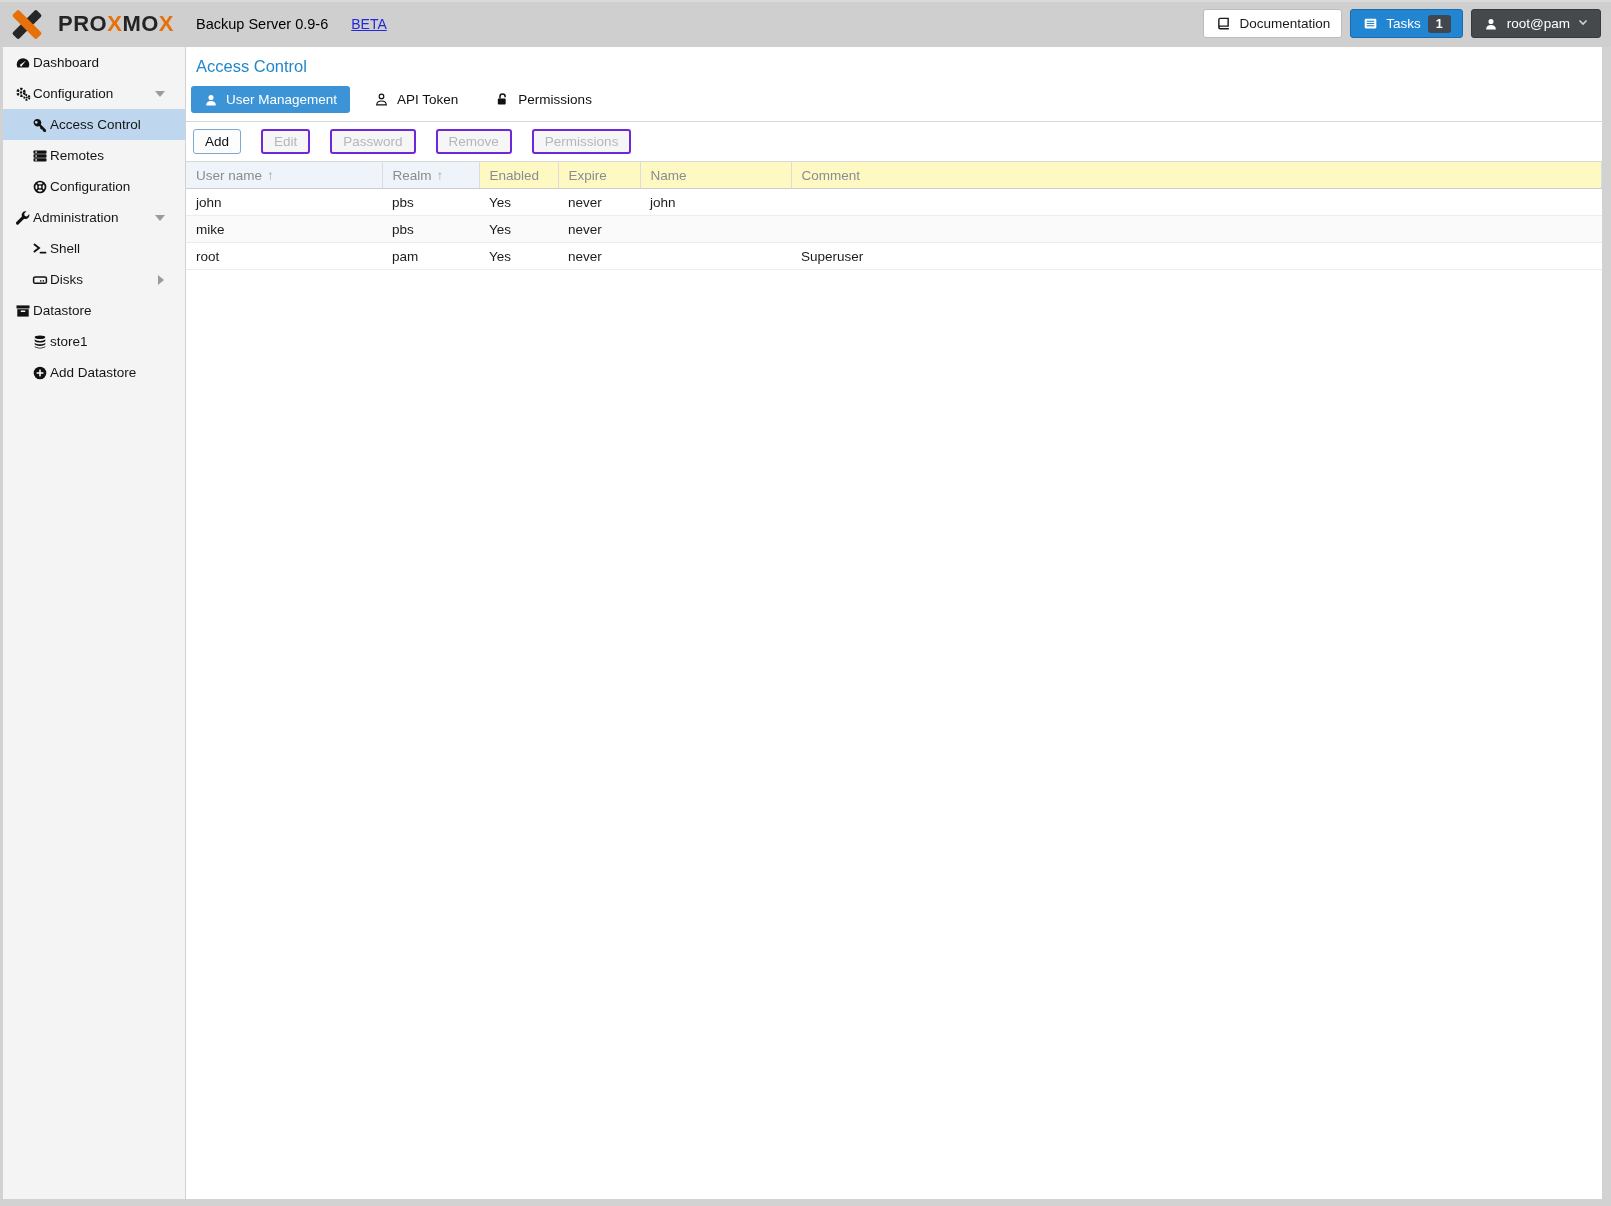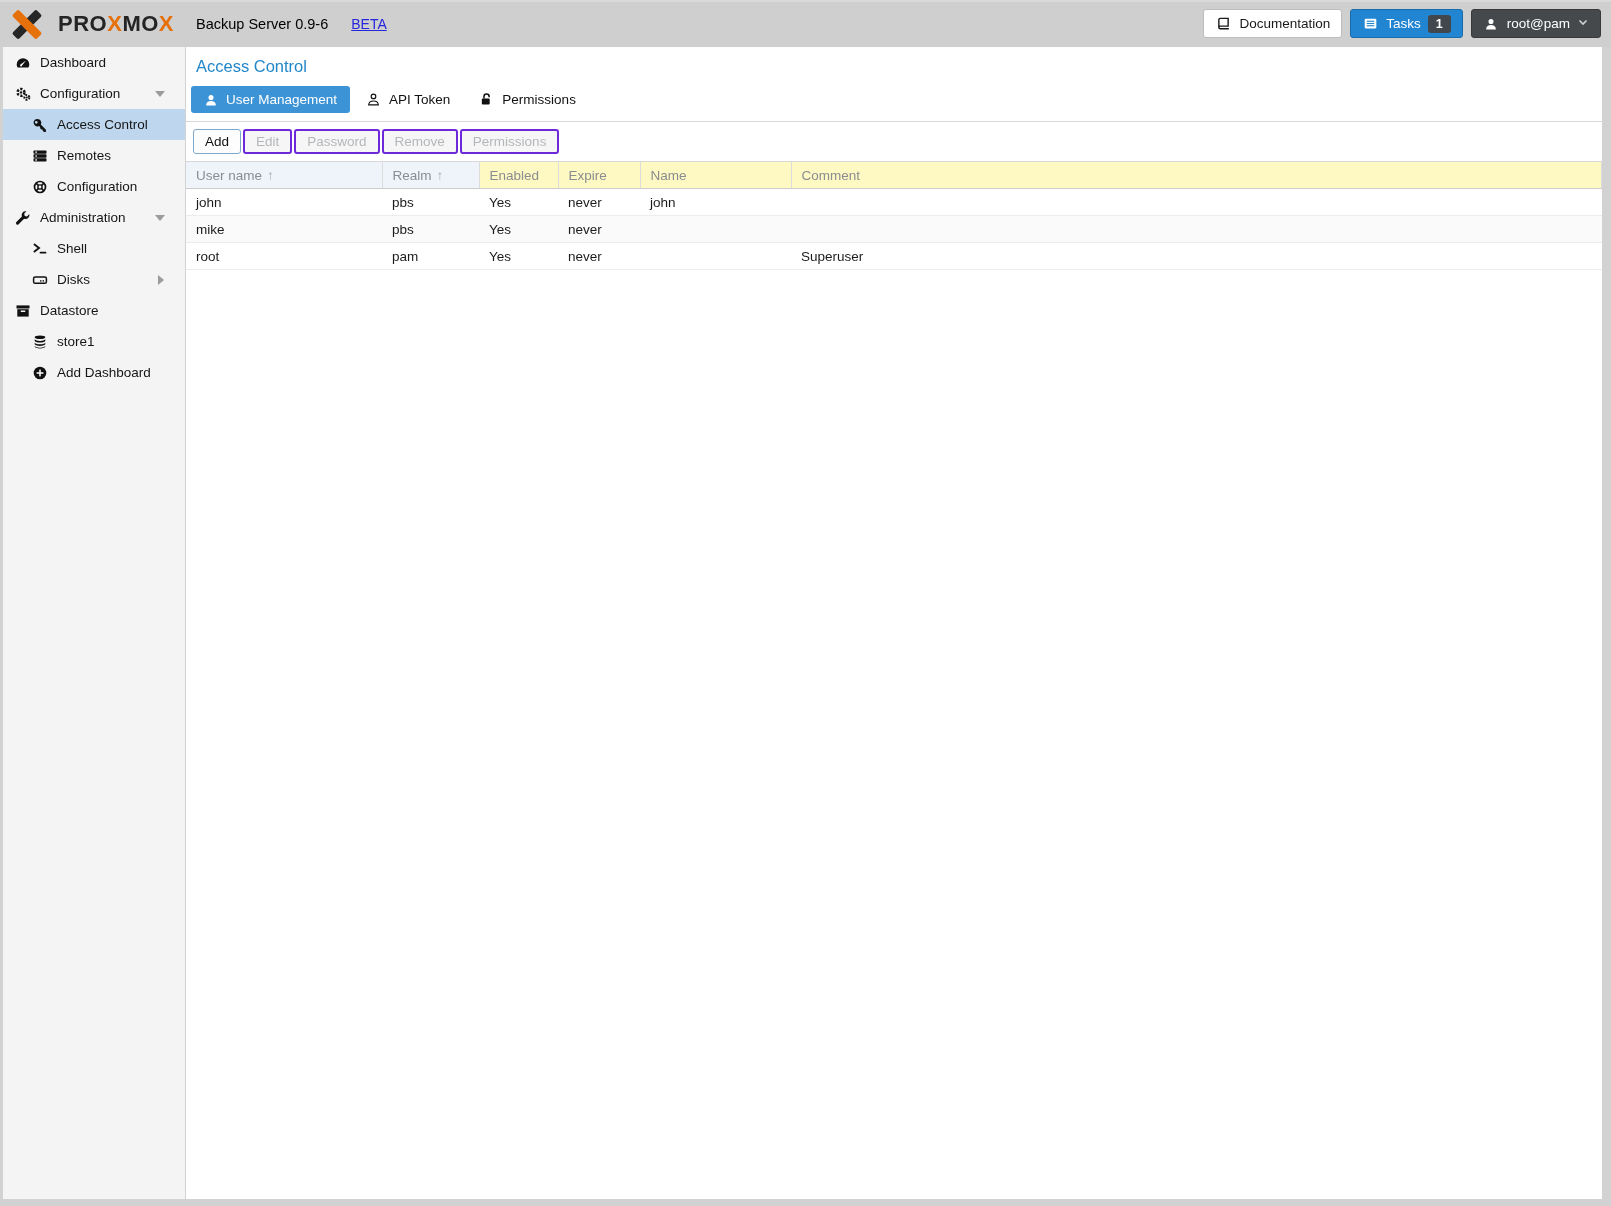--- a/index.html
+++ b/index.html
@@ -36,40 +36,40 @@
   .tb-btn.doc   { background:#ffffff; border:1px solid #bcbcbc; color:#1a1a1a; }
   .tb-btn.tasks { background:#2285d2; border:1px solid #1b6cab; color:#fff; }
   .badge { background:#41474c; color:#fff; border-radius:3px; padding:2px 8px; font-size:12.5px; font-weight:bold; }
   .tb-btn.userbtn { background:#46494c; border:1px solid #38393b; color:#fff; }
 
   
   .app { position:absolute; top:47px; left:3px; right:9px; bottom:7px; display:flex; }
 
   
   .sidebar { width:183px; background:#f4f4f4; border-right:1px solid #d2d2d2; flex:0 0 auto; }
-  .side-item { height:31px; display:flex; align-items:center; gap:9px; padding-left:11px; cursor:pointer; }
+  .side-item { height:31px; display:flex; align-items:center; gap:2px; padding-left:11px; cursor:pointer; }
   .side-item.lvl1 { padding-left:28px; }
   .side-item.selected { background:#bed7ee; }
   .slabel { font-size:13.5px; color:#151515; white-space:nowrap; }
   .sicon { width:17px; height:16px; display:flex; justify-content:center; align-items:center; flex:0 0 auto; }
   .caret-down { width:0; height:0; border-left:5px solid transparent; border-right:5px solid transparent;
                 border-top:6px solid #9b9b9b; margin-left:auto; margin-right:20px; }
   .caret-right { width:0; height:0; border-top:5px solid transparent; border-bottom:5px solid transparent;
                  border-left:6px solid #9b9b9b; margin-left:auto; margin-right:21px; }
 
   
   .main { flex:1; background:#fff; display:flex; flex-direction:column; min-width:0; }
   .page-title { color:#2287c9; font-size:16.5px; padding:10px 0 0 10px; }
-  .tabbar { display:flex; align-items:flex-start; gap:3px; padding:10px 6px 8px 5px; border-bottom:1px solid #d8d8d8; }
+  .tabbar { display:flex; align-items:flex-start; gap:11px; padding:10px 6px 8px 5px; border-bottom:1px solid #d8d8d8; }
   .tab { height:27px; display:flex; align-items:center; gap:8px; padding:0 13px;
          border-radius:3px; font-size:13.5px; color:#111; cursor:pointer; white-space:nowrap; }
   .tab.active { background:#3c93d5; color:#fff; }
   .tab svg { display:block; }
 
-  .toolbar { display:flex; gap:2px; padding:7px 7px; }
+  .toolbar { display:flex; gap:20px; padding:7px 7px; }
   .btn { height:25px; padding:0 11px; border-radius:3px; font-size:13.5px;
          font-family:inherit; cursor:pointer; }
   .btn.on  { background:#fdfdfd; border:1px solid #7ea9cd; color:#111; }
   .btn.off { background:#f6f6f6; border:2px solid #6d28d9; color:#b4b7ba; cursor:default; }
 
   
   table { width:100%; border-collapse:collapse; table-layout:fixed; }
   thead th {
     background:#fef9c3; color:#8a8d90; font-weight:normal; text-align:left;
     padding:6px 10px 5px; font-size:13.5px;
@@ -268,21 +268,21 @@
     </div>
 
     <div class="side-item lvl1">
       <span class="sicon">
         <svg width="16" height="16" viewBox="0 0 16 16">
             <circle cx="8" cy="8" r="6.3" fill="#111"></circle>
             <rect x="4.6" y="7.2" width="6.8" height="1.6" fill="#f4f4f4"></rect>
             <rect x="7.2" y="4.6" width="1.6" height="6.8" fill="#f4f4f4"></rect>
           </svg>
       </span>
-      <span class="slabel">Add Dashboard</span>
+      <span class="slabel">Add Datastore</span>
     </div>
   </div>
 
   <div class="main">
     <div class="page-title">Access Control</div>
 
     <div class="tabbar">
       <div class="tab active">
         <span>
           <svg width="14" height="14" viewBox="0 0 16 16">

